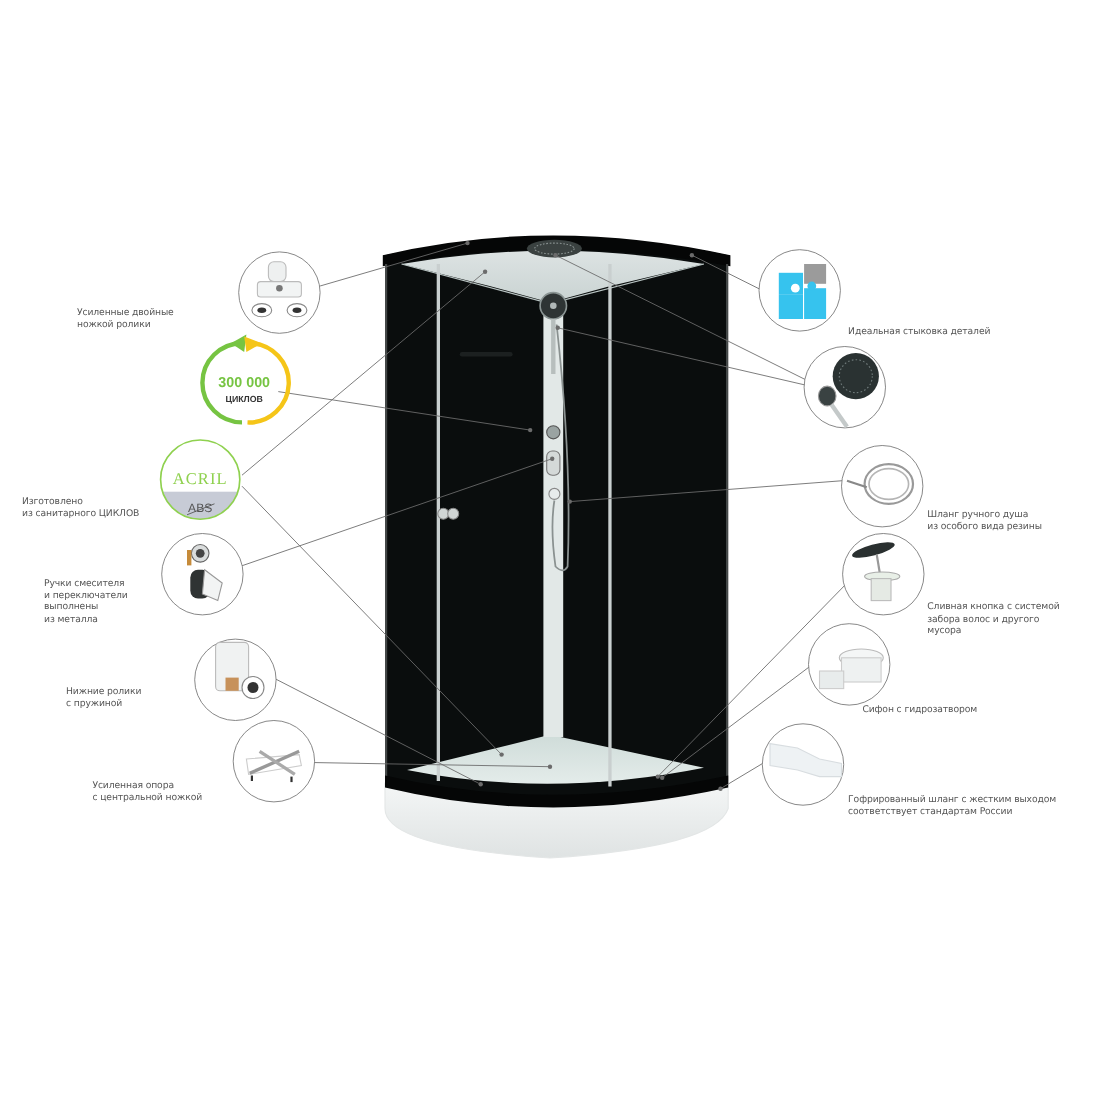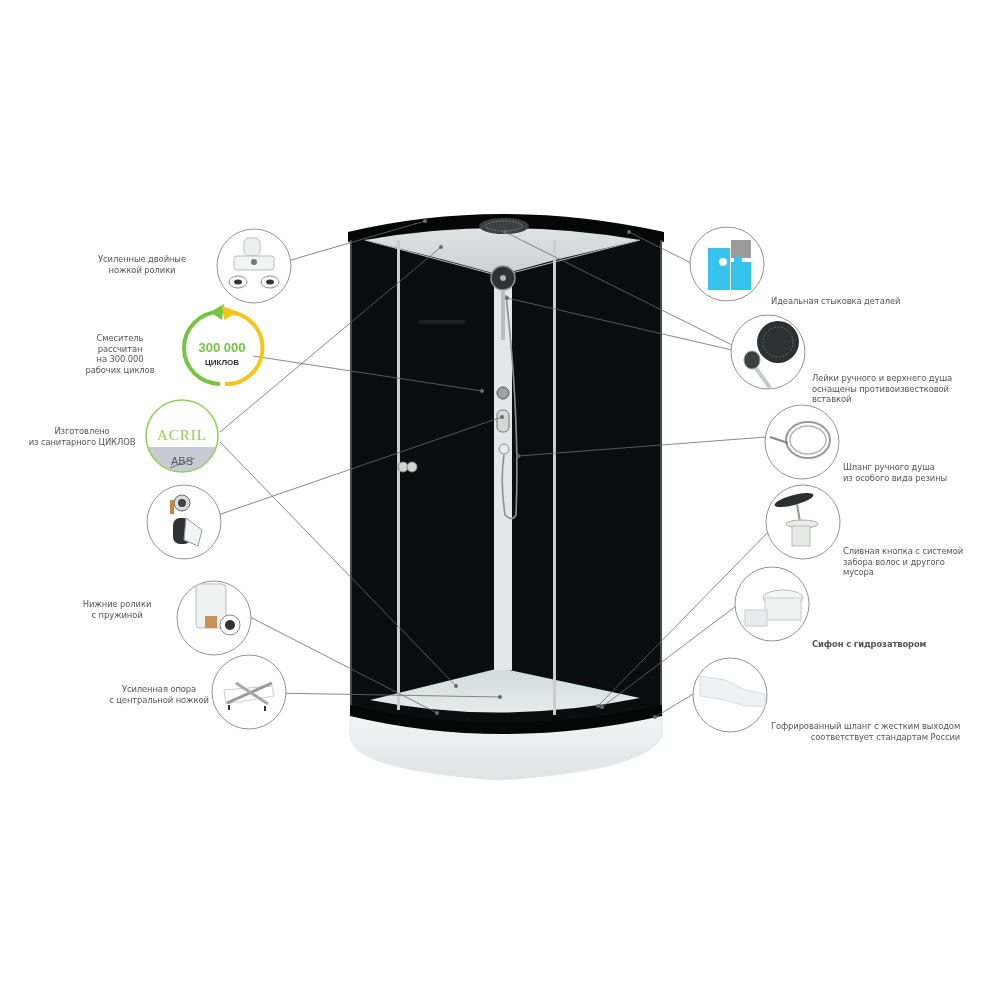--- a/index.html
+++ b/index.html
@@ -1,20 +1,20 @@
 <!DOCTYPE html>
 <html><head>
 <meta charset="utf-8">
 <style>
   html, body { margin: 0; padding: 0; background: #ffffff; }
   body { width: 1000px; height: 1000px; position: relative; overflow: hidden; font-family: "DejaVu Sans", sans-serif; }
   .stage { position: absolute; left: 0; top: 0; width: 1000px; height: 1000px; }
   svg.art { position: absolute; left: 0; top: 0; }
   .label { position: absolute; font-size: 8.4px; line-height: 10.5px; color: #555; letter-spacing: -0.1px; }
-  .label.right { text-align: center; }
+  .label.right { text-align: left; margin-top: 24px; }
   .label.left { text-align: left; margin-top: 36px; }
   .label span { display: block; white-space: nowrap; }
 </style>
 </head>
 <body>
 
 <div class="stage">
 
 <svg class="art" width="1000" height="1000" viewBox="0 0 1000 1000">
   <defs>
@@ -208,57 +208,52 @@
   <g>
     <circle cx="730" cy="695" r="37" fill="#fff" stroke="#777" stroke-width="0.8"></circle>
     <path d="M700 676 L725 680 L745 690 L765 694 L765 706 L745 706 L725 700 L700 696 Z" fill="#eef2f4" stroke="#d8dde0"></path>
   </g>
 </svg>
 
 <div class="label right" style="left:70px; top:254px; width:144px;">
   <span>Усиленные двойные</span>
   <span>ножкой ролики</span>
 </div>
-<div class="label right" style="left:70px; top:333px; width:100px;">
-  <span>Смеситель</span>
-  <span>рассчитан</span>
-  <span>на 300 000</span>
-  <span>рабочих циклов</span>
-</div>
 <div class="label right" style="left:20px; top:426px; width:124px;">
   <span>Изготовлено</span>
   <span>из санитарного ЦИКЛОВ</span>
 </div>
+<div class="label right" style="left:40px; top:501px; width:104px;">
+  <span>Ручки смесителя</span>
+  <span>и переключатели</span>
+  <span>выполнены</span>
+  <span>из металла</span>
+</div>
 <div class="label right" style="left:60px; top:599px; width:114px;">
   <span>Нижние ролики</span>
   <span>с пружиной</span>
 </div>
-<div class="label right" style="left:97px; top:684px; width:124px;">
+<div class="label right" style="left:84px; top:684px; width:124px;">
   <span>Усиленная опора</span>
   <span>с центральной ножкой</span>
 </div>
 
 <div class="label left" style="left:771px; top:260px;">
   <span>Идеальная стыковка деталей</span>
-</div>
-<div class="label left" style="left:812px; top:337px;">
-  <span>Лейки ручного и верхнего душа</span>
-  <span>оснащены противоизвестковой</span>
-  <span>вставкой</span>
 </div>
 <div class="label left" style="left:843px; top:426px;">
   <span>Шланг ручного душа</span>
   <span>из особого вида резины</span>
 </div>
 <div class="label left" style="left:843px; top:510px;">
   <span>Сливная кнопка с системой</span>
   <span>забора волос и другого</span>
   <span>мусора</span>
 </div>
-<div class="label left" style="left:812px; top:603px;font-weight:bold;">
+<div class="label left" style="left:784px; top:603px;">
   <span>Сифон с гидрозатвором</span>
 </div>
-<div class="label left" style="left:771px; top:685px;text-align:right;">
+<div class="label left" style="left:771px; top:685px;">
   <span>Гофрированный шланг с жестким выходом</span>
   <span>соответствует стандартам России</span>
 </div>
 
 </div>
 
 </body></html>

